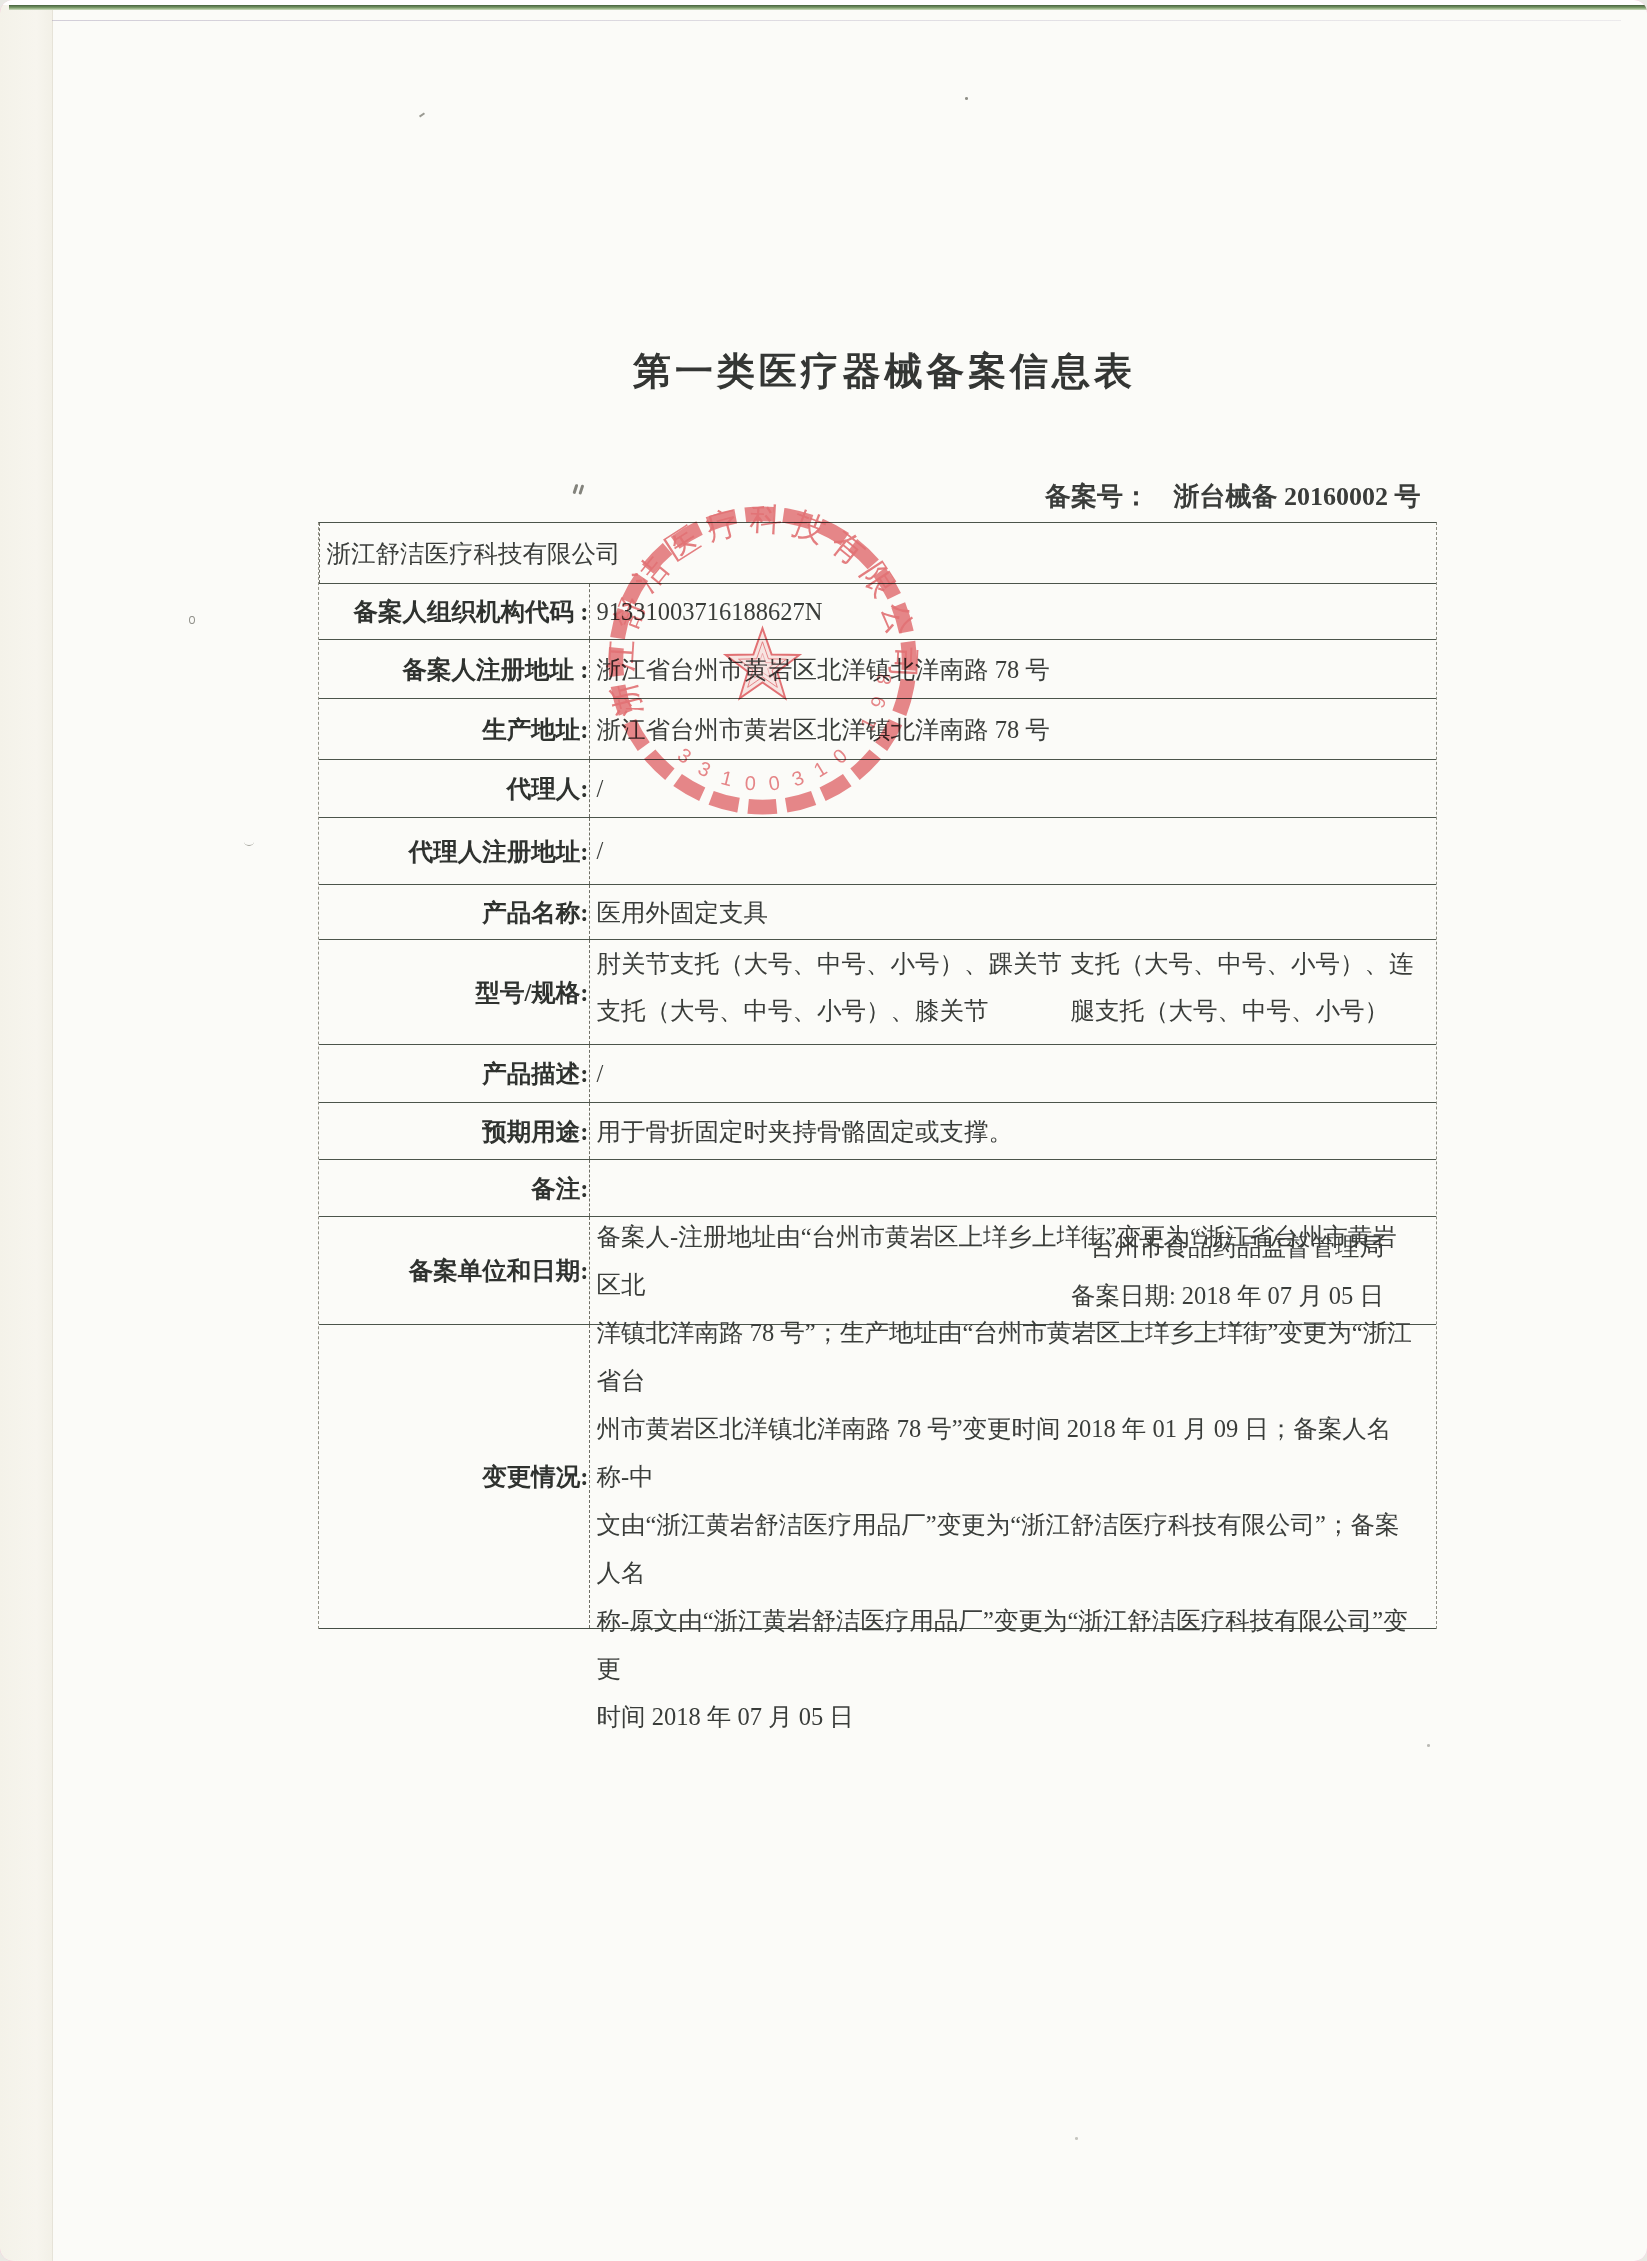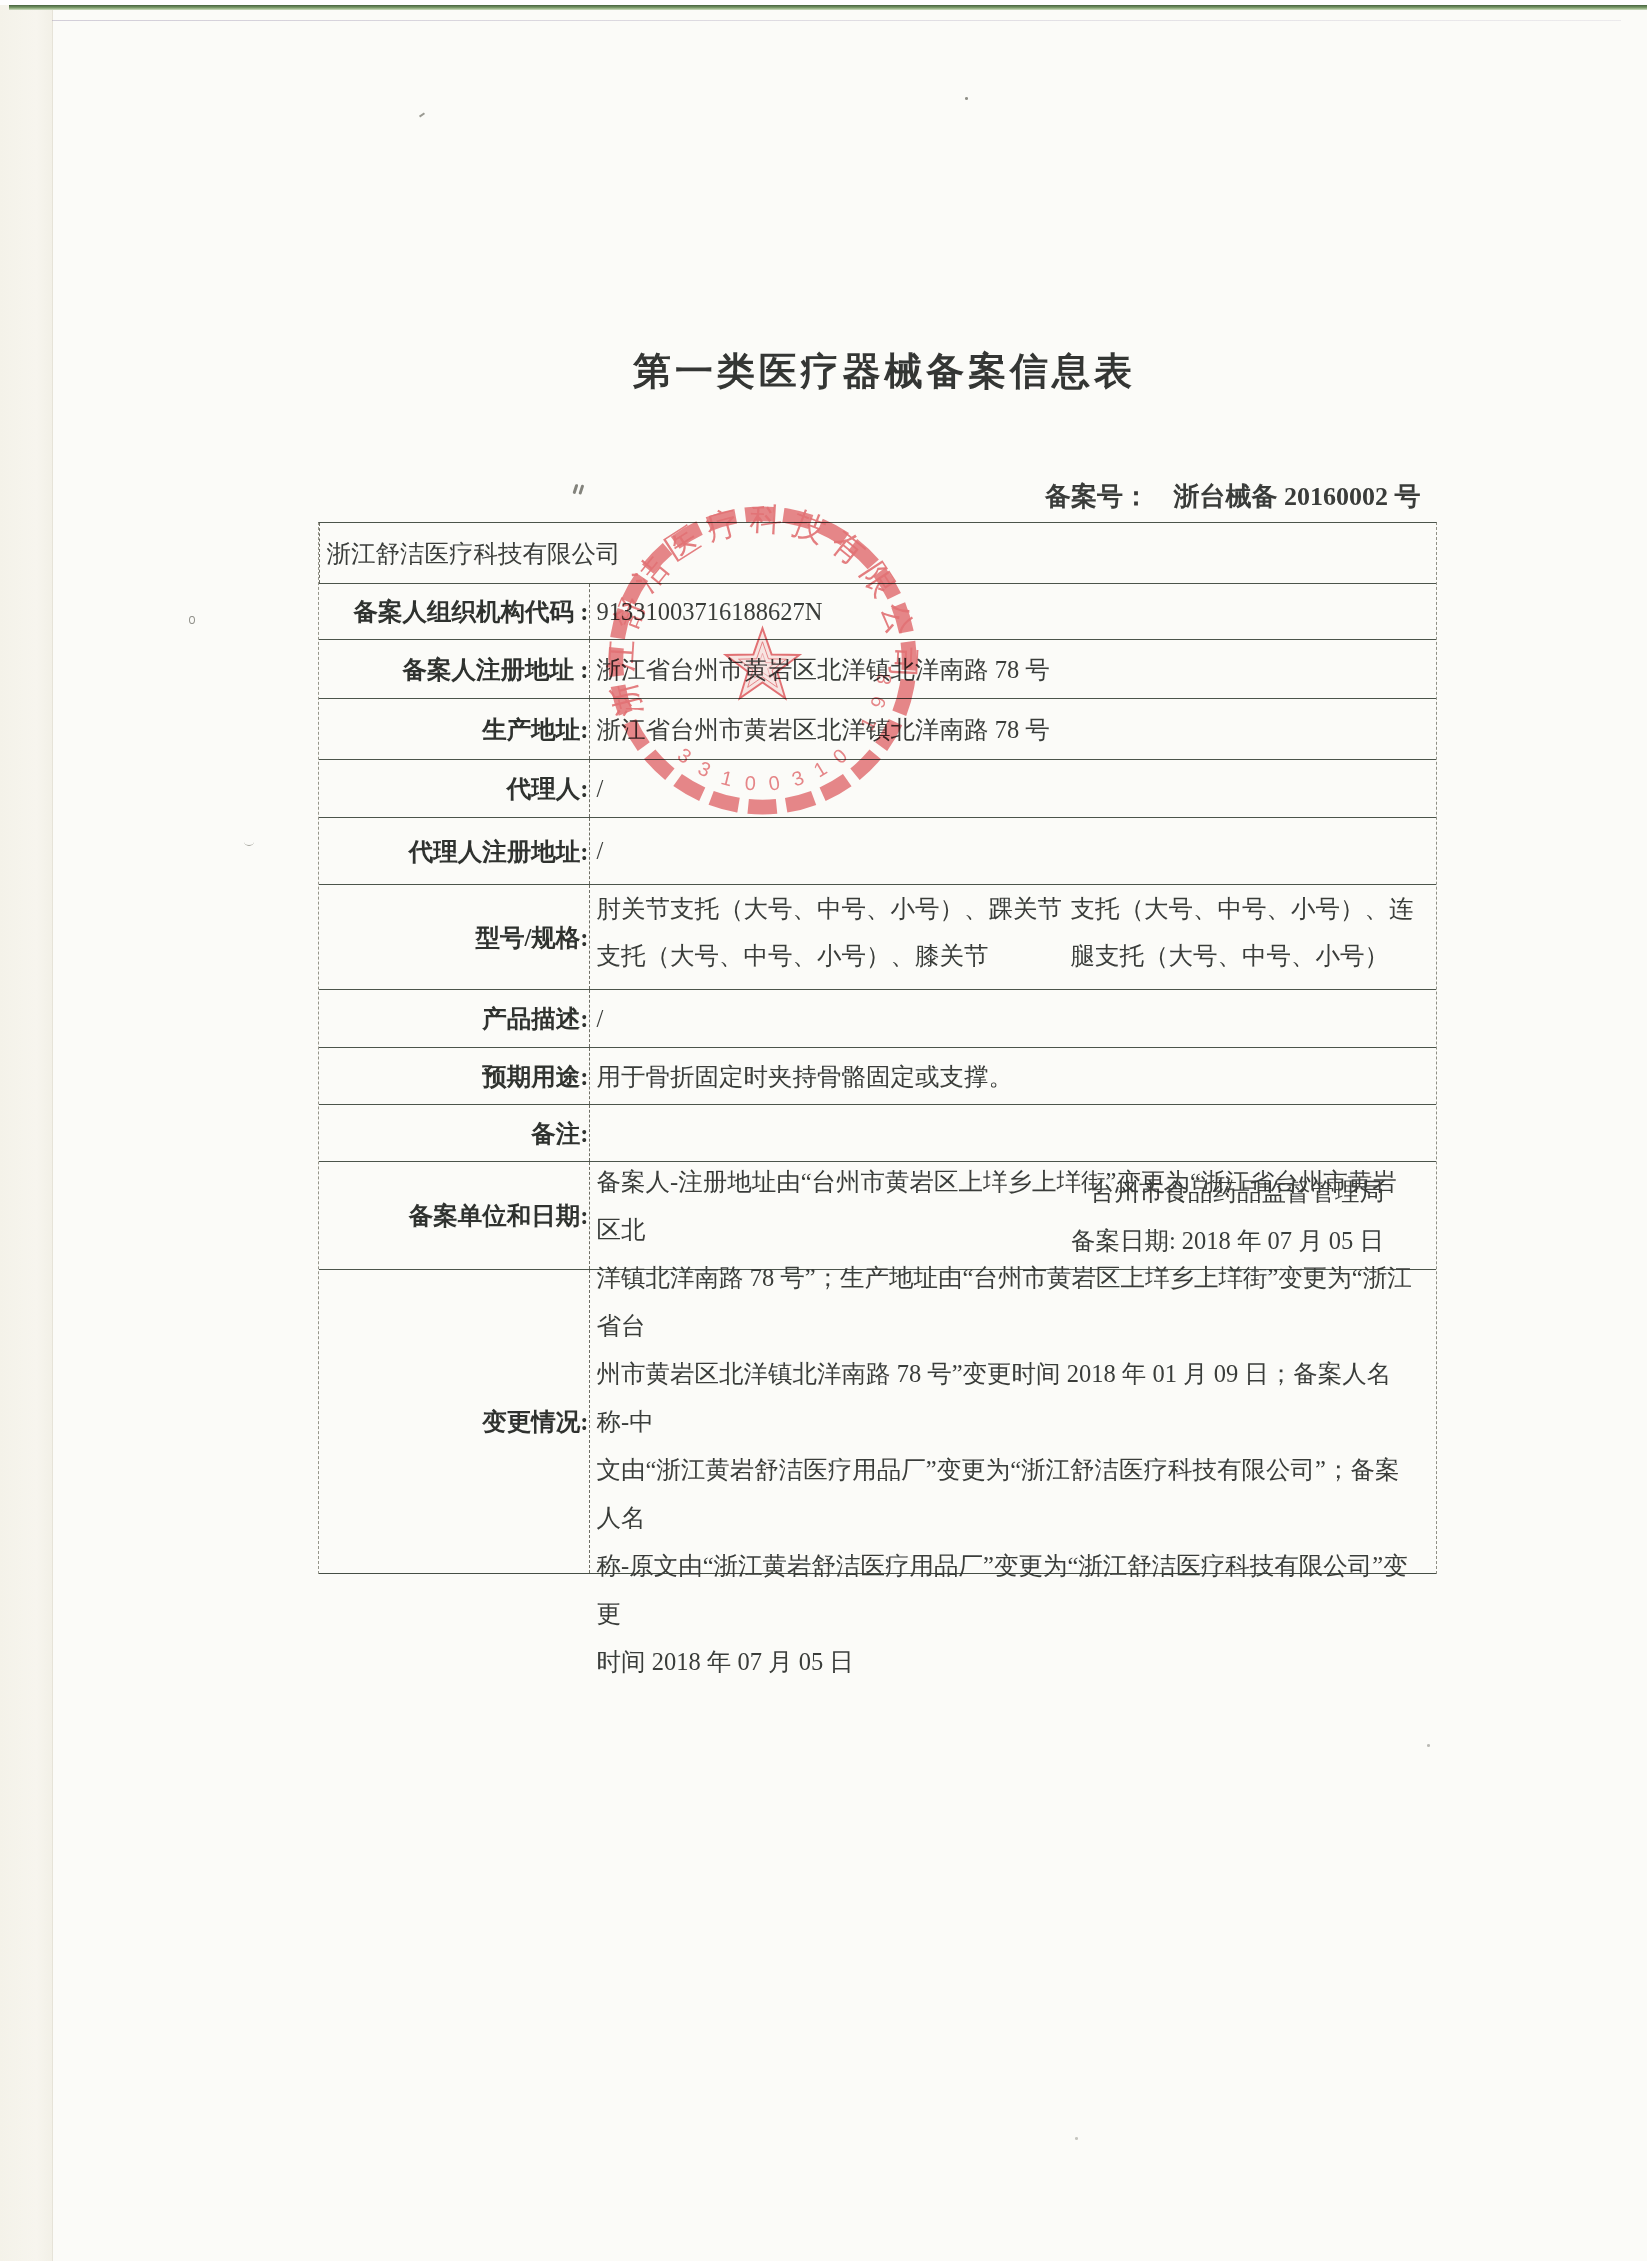--- a/index.html
+++ b/index.html
@@ -1,18 +1,18 @@
 <!DOCTYPE html>
 <html style="font-size:10.3px"><head>
 <meta charset="utf-8">
 <style>
   html,body{margin:0;padding:0;background:#e9e9e4;}
   .canvas{
     position:relative;width:1647px;height:2261px;overflow:hidden;
-    background:#f9a8d4;font-family:"Liberation Serif","DejaVu Serif",serif;
+    background:#f9a8d4;font-family:"Liberation Serif","DejaVu Serif",serif;border-radius:13px;
   }
   
   .edge-left{position:absolute;left:0;top:0;bottom:0;width:52px;
     background:linear-gradient(to right,#f4f2e9,#f7f5ee 70%,#f2f0e7);
     border-right:0.6px solid #e6e3d8;}
   .edge-top-white{position:absolute;left:0;top:0;right:0;height:5.2px;background:#fefefe;}
   .edge-top-line{position:absolute;left:9px;right:0;top:5.2px;height:5.2px;
     background:linear-gradient(to bottom,#44603c,#7d9e6c 55%,#cfdec2);}
   .paper{position:absolute;left:52px;top:10.3px;right:0;bottom:0;background:#fbfbf8;}
   .paper-top-edge{position:absolute;left:52px;right:26px;top:20px;height:1.3px;
@@ -96,20 +96,24 @@
     <div class="row r5">
       <div class="cell-label">代理人:</div>
       <div class="cell-value">/</div>
     </div>
 
     <div class="row r6">
       <div class="cell-label">代理人注册地址:</div>
       <div class="cell-value">/</div>
     </div>
 
+    <div class="row r7">
+      <div class="cell-label">产品名称:</div>
+      <div class="cell-value">医用外固定支具</div>
+    </div>
 
     <div class="row r8">
       <div class="cell-label">型号/规格:</div>
       <div class="cell-value v-lines">
         <span class="ln">肘关节支托（大号、中号、小号）、踝关节支托（大号、中号、小号）、膝关节</span>
         <span class="ln">支托（大号、中号、小号）、连腿支托（大号、中号、小号）</span>
       </div>
     </div>
 
     <div class="row r9">

